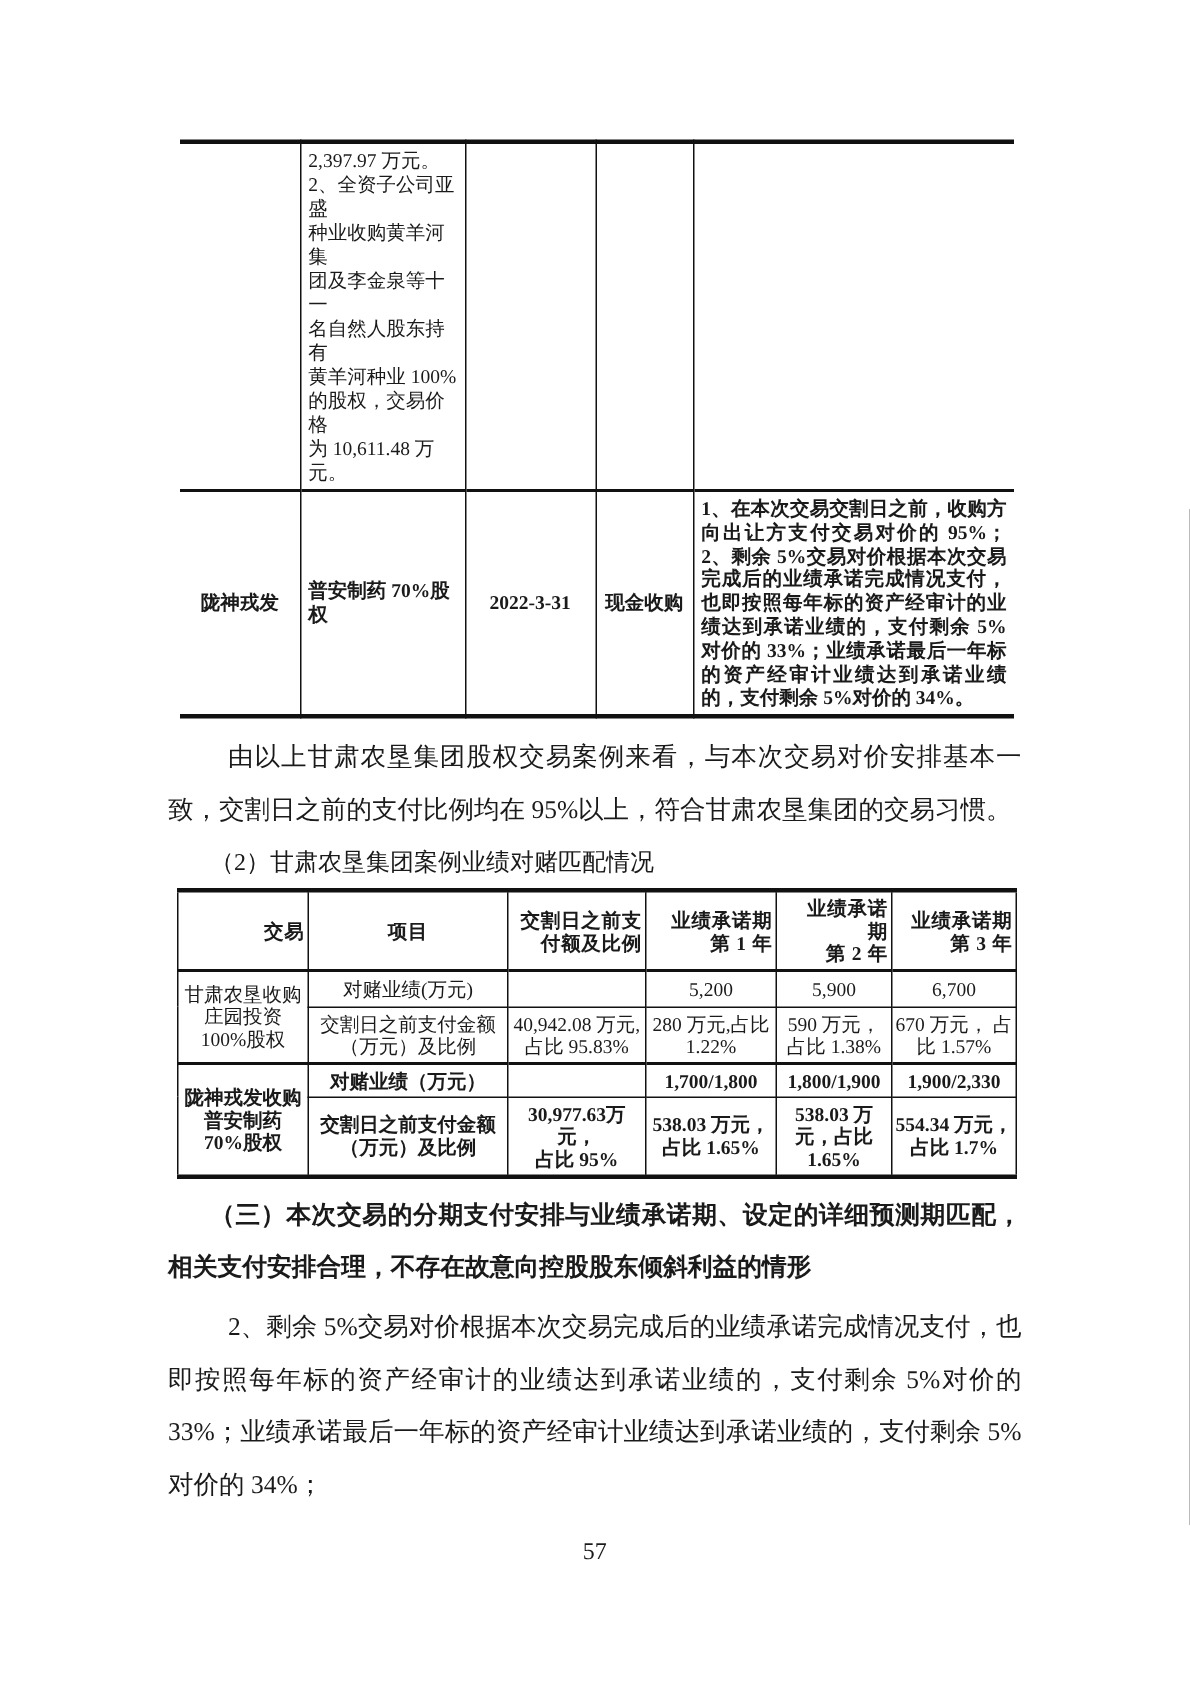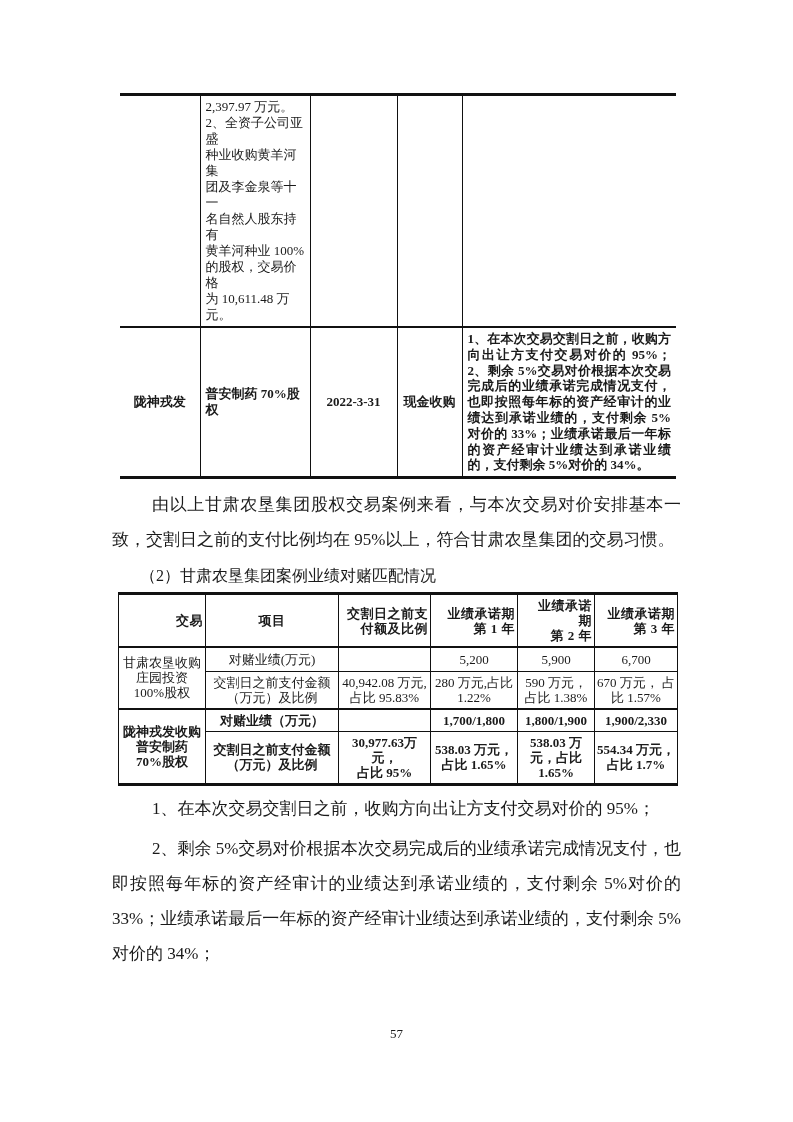--- a/index.html
+++ b/index.html
@@ -68,21 +68,21 @@
     line-height: 35px;
     font-weight: bold;
     text-align: justify;
     text-indent: 28px;
   }
   .pnum {
     position: absolute;
     left: 0; right: 0;
     top: 1026px;
     text-align: center;
-    font-size: 13px;
+    font-size: 16px;
   }
 </style>
 </head>
 <body>
 
 <div class="page">
 
   <table class="t1">
     <colgroup>
       <col style="width:80px">
@@ -186,19 +186,19 @@
         <td class="pre">538.03 万
 元，占比
 1.65%</td>
         <td class="pre">554.34 万元，
 占比 1.7%</td>
       </tr>
     </tbody>
   </table>
 
 
-
-  <p class="body-text" style="margin-top:5px">1、在本次交易交割日之前，收购方向出让方支付交易对价的 95%；</p>
+  <p class="bold-head">（三）本次交易的分期支付安排与业绩承诺期、设定的详细预测期匹配，相关支付安排合理，不存在故意向控股股东倾斜利益的情形</p>
+
   <p class="body-text" style="margin-top:5px">2、剩余 5%交易对价根据本次交易完成后的业绩承诺完成情况支付，也即按照每年标的资产经审计的业绩达到承诺业绩的，支付剩余 5%对价的 33%；业绩承诺最后一年标的资产经审计业绩达到承诺业绩的，支付剩余 5%对价的 34%；</p>
 
   <div class="pnum">57</div>
 
 </div>
 
 </body></html>

